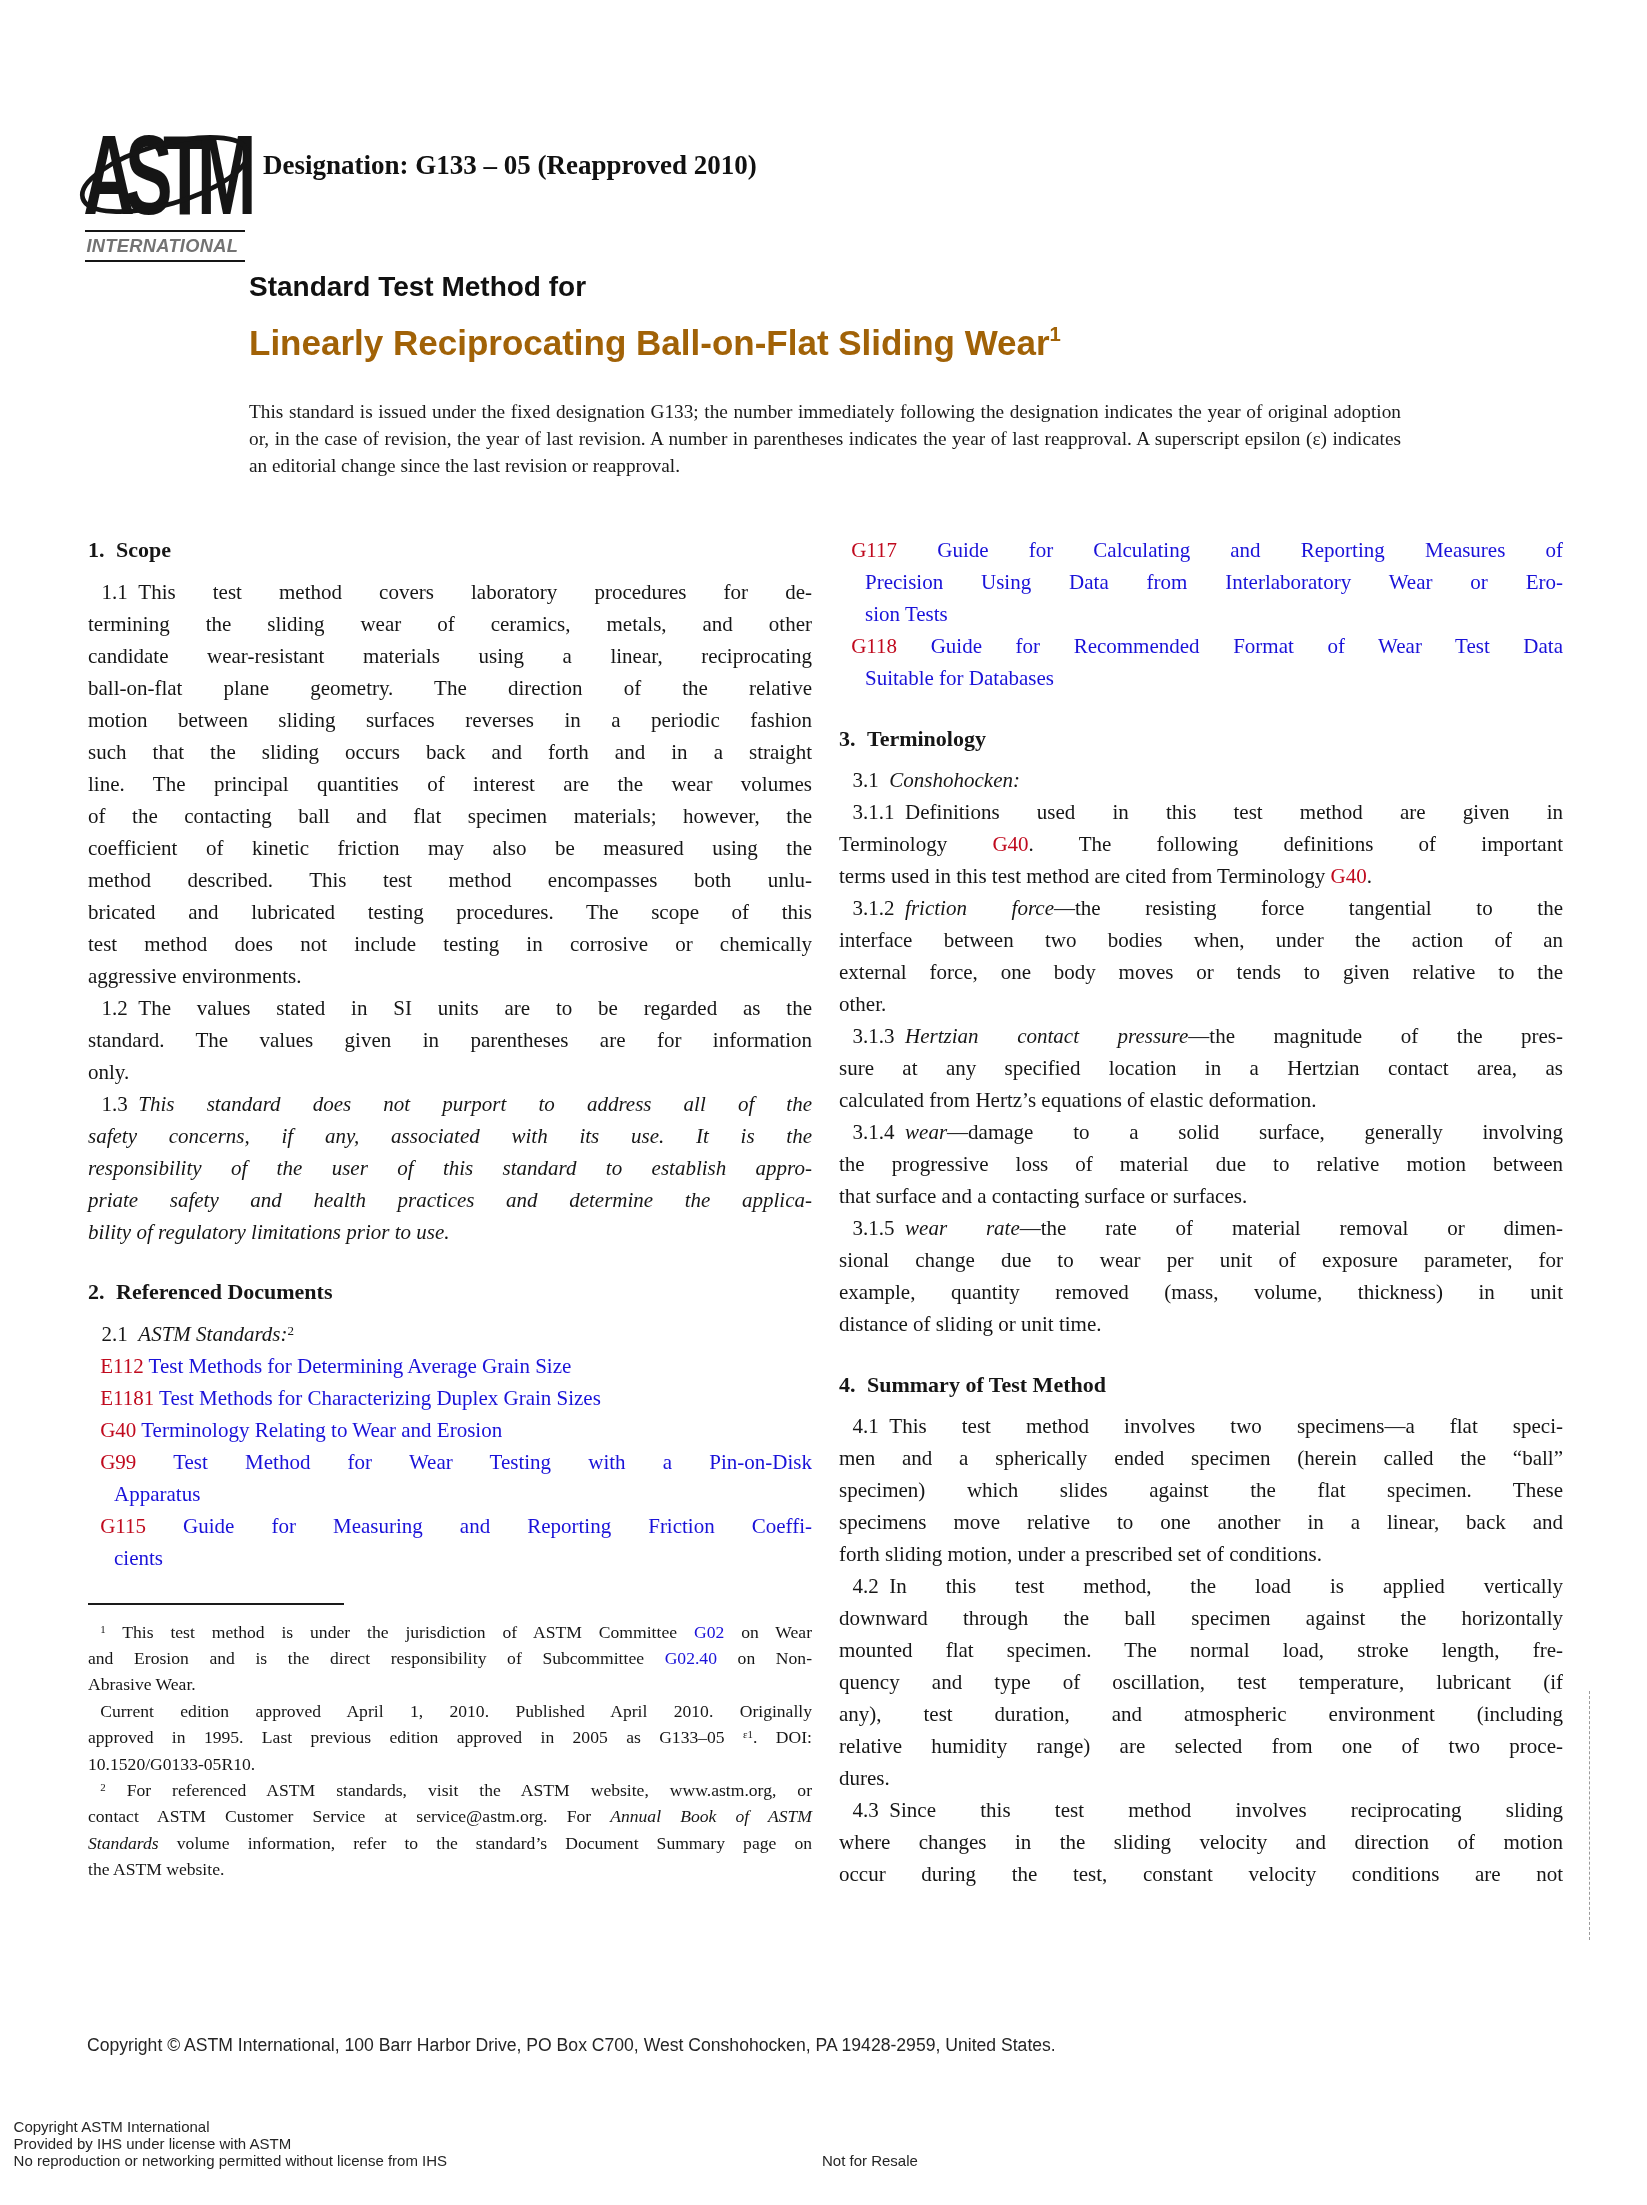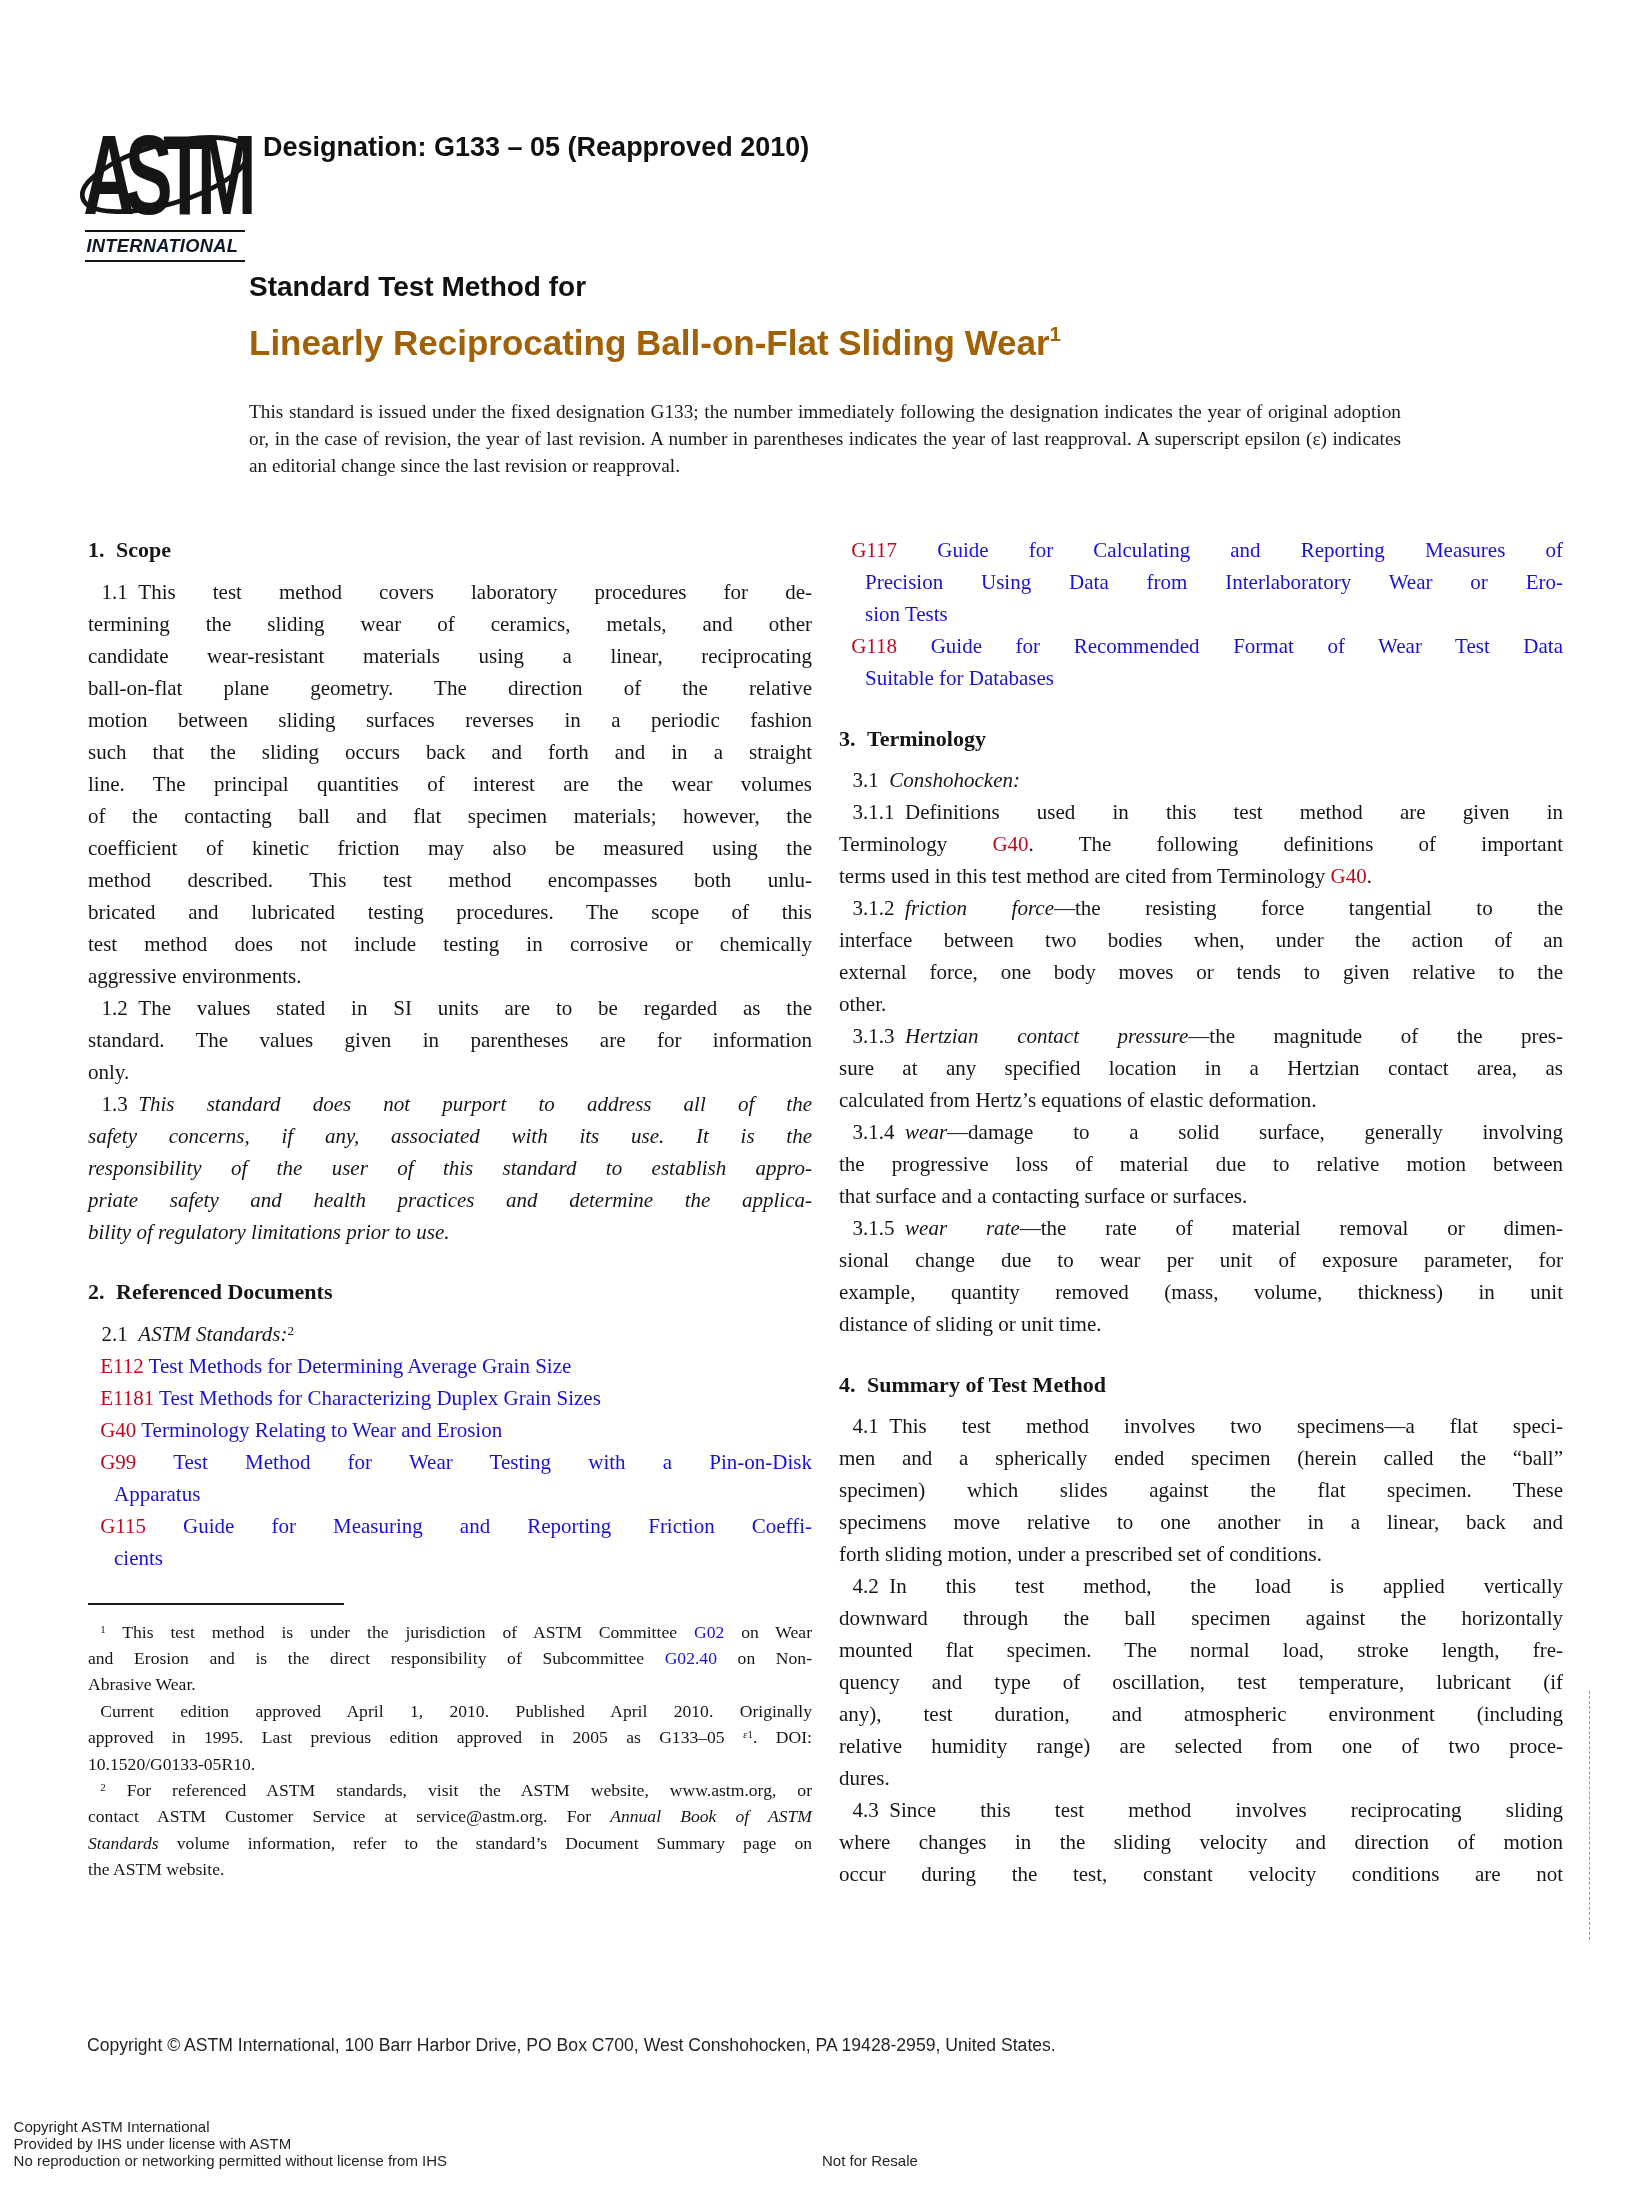--- a/index.html
+++ b/index.html
@@ -8,22 +8,22 @@
 
   
   .logo{position:absolute;left:85px;top:99px;width:160px;margin-top:16px;}
   .logo-mark{position:relative;height:115px;}
   .logo-astm{position:absolute;left:50%;top:52%;transform:translate(-50%,-50%) scale(1.02,1.62);
              font-family:"Liberation Sans",sans-serif;font-weight:bold;font-size:70px;
              letter-spacing:-9.5px;color:#151515;white-space:nowrap;}
   .logo-orbit{position:absolute;left:-9.5px;top:9.5px;width:178px;height:99px;}
   .logo-rule{border-top:2px solid #151515;}
   .logo-intl{font-family:"Liberation Sans",sans-serif;font-weight:bold;font-style:italic;
-             font-size:18.3px;letter-spacing:0.3px;color:#0f172a;padding:2.7px 0 3.4px 1.4px;white-space:nowrap;}
-  .designation{position:absolute;left:263px;top:132px;font-family:Liberation Sans, sans-serif;
+             font-size:18.3px;letter-spacing:0.3px;color:#737373;padding:2.7px 0 3.4px 1.4px;white-space:nowrap;}
+  .designation{position:absolute;left:263px;top:150px;font-family:Liberation Serif, serif;
                font-weight:bold;font-size:27px;color:#111;}
 
   
   .title1{position:absolute;left:249px;top:271px;font-family:"Liberation Sans",sans-serif;
           font-weight:bold;font-size:28px;color:#111;}
   .title2{position:absolute;left:249px;top:323px;font-family:"Liberation Sans",sans-serif;
           font-weight:bold;font-size:35px;color:#a16207;}
   .title2 .t-sup{font-size:20.3px;position:relative;top:-13.6px;}
   .issued{position:absolute;left:249px;top:398px;width:1152px;margin:0;
           font-size:19.3px;line-height:27px;text-align:justify;color:#1b1b1b;}

